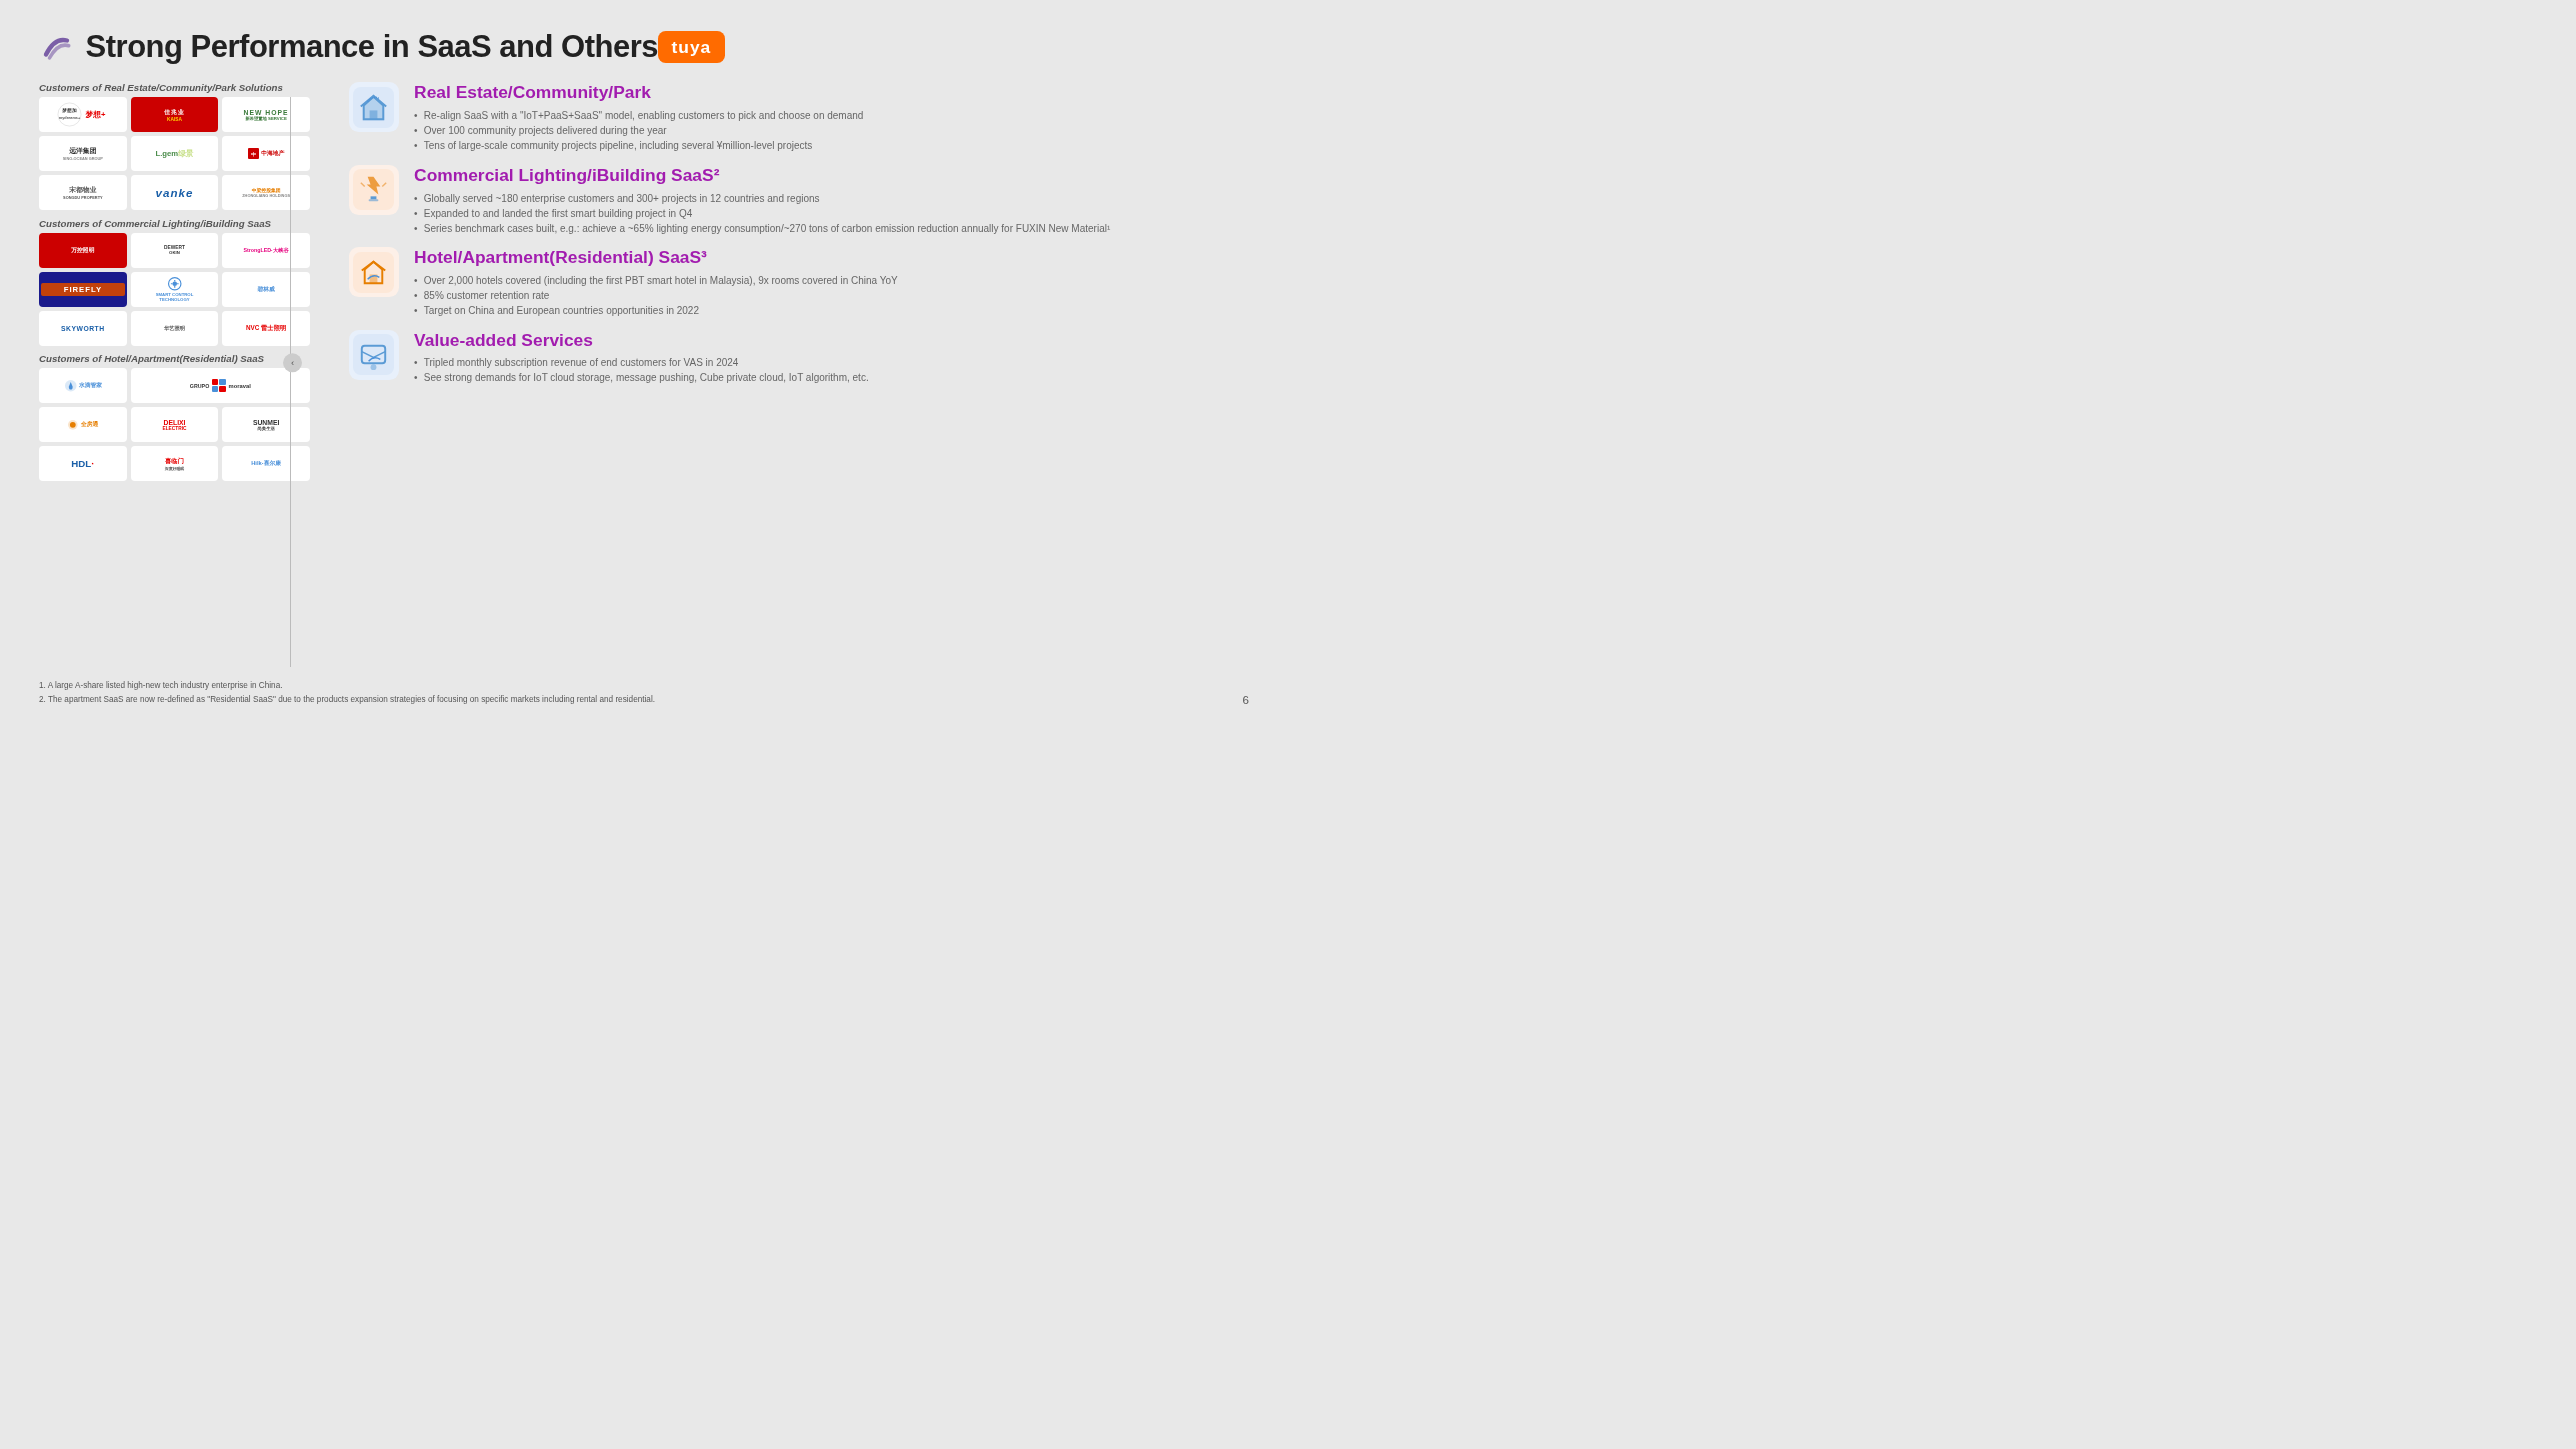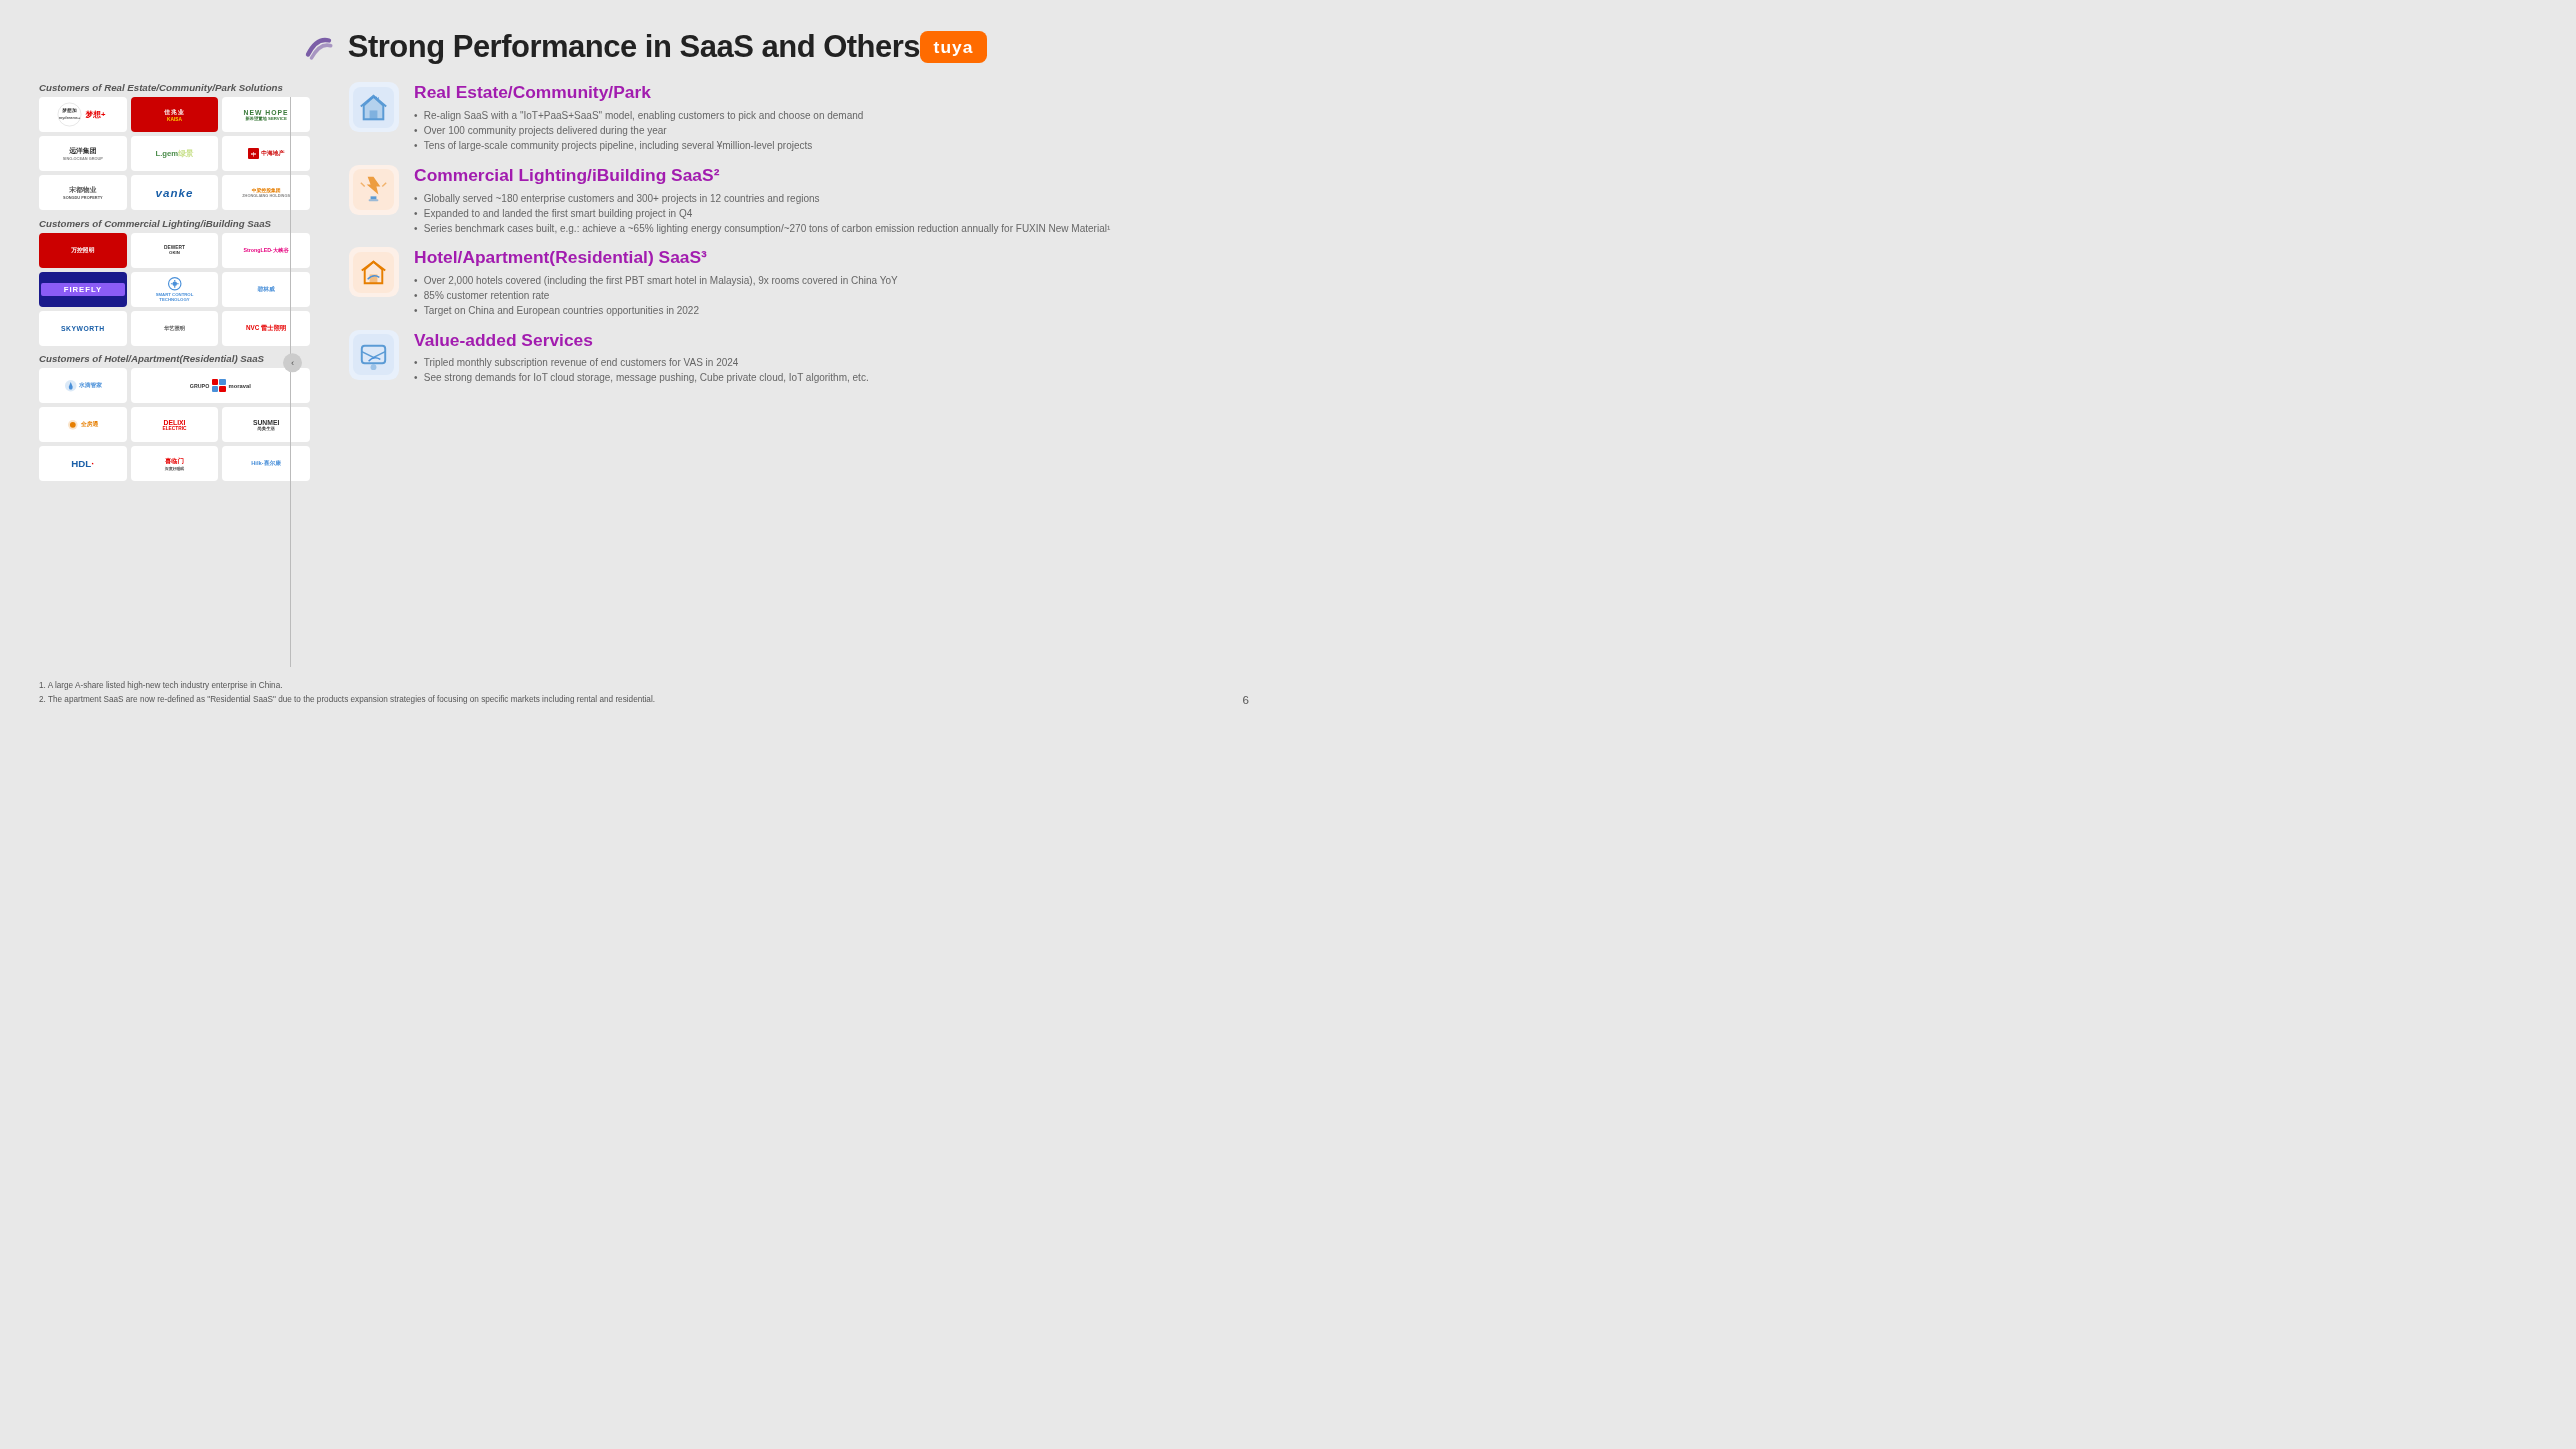--- a/index.html
+++ b/index.html
@@ -15,21 +15,21 @@
       width: 1288px;
       height: 725px;
       background: #e8e8e8;
       position: relative;
       padding: 29px 39px 19.3px 39px;
     }
     
     .header {
       display: flex;
       align-items: center;
-      justify-content: center;
+      justify-content: flex-start;
       margin-bottom: 17.4px;
     }
     .header-left {
       display: flex;
       align-items: center;
       gap: 11.6px;
     }
     .header-icon {
       width: 35px;
       height: 35px;
@@ -322,21 +322,21 @@
           <div class="logo-cell dewert">
             <div style="display:flex;flex-direction:column;align-items:center;color:#333;">
               <div style="font-size:4.8px;font-weight:900;">DEWERT</div>
               <div style="font-size:4.3px;">OKIN</div>
             </div>
           </div>
           <div class="logo-cell strongled">
             <div style="font-size:5.3px;font-weight:900;color:#e6007e;">StrongLED·大峡谷</div>
           </div>
           <div class="logo-cell firefly">
-            <div style="font-size:7.7px;font-weight:900;letter-spacing:1px;color:white;background:#8b5cf6;padding:1.9px 3.9px;border-radius:1.9px;width:100%;text-align:center;">FIREFLY</div>
+            <div style="font-size:7.7px;font-weight:900;letter-spacing:1px;color:white;background:#c2410c;padding:1.9px 3.9px;border-radius:1.9px;width:100%;text-align:center;">FIREFLY</div>
           </div>
           <div class="logo-cell smartcontrol-cell">
             <svg width="15.5" height="13.5" viewBox="0 0 20 18" class="smartcontrol-icon">
               <circle cx="10" cy="9" r="8" fill="none" stroke="#4a90d9" stroke-width="1.5"></circle>
               <circle cx="10" cy="9" r="3" fill="#4a90d9"></circle>
               <path d="M5,9 L7,9" stroke="#4a90d9" stroke-width="1.5"></path>
               <path d="M13,9 L15,9" stroke="#4a90d9" stroke-width="1.5"></path>
               <path d="M10,4 L10,6" stroke="#4a90d9" stroke-width="1.5"></path>
               <path d="M10,12 L10,14" stroke="#4a90d9" stroke-width="1.5"></path>
             </svg>

